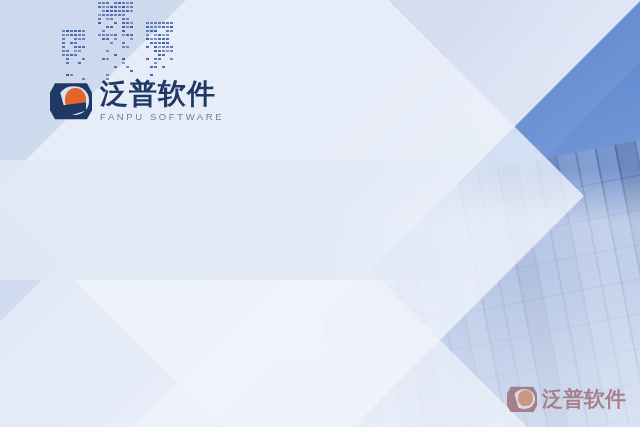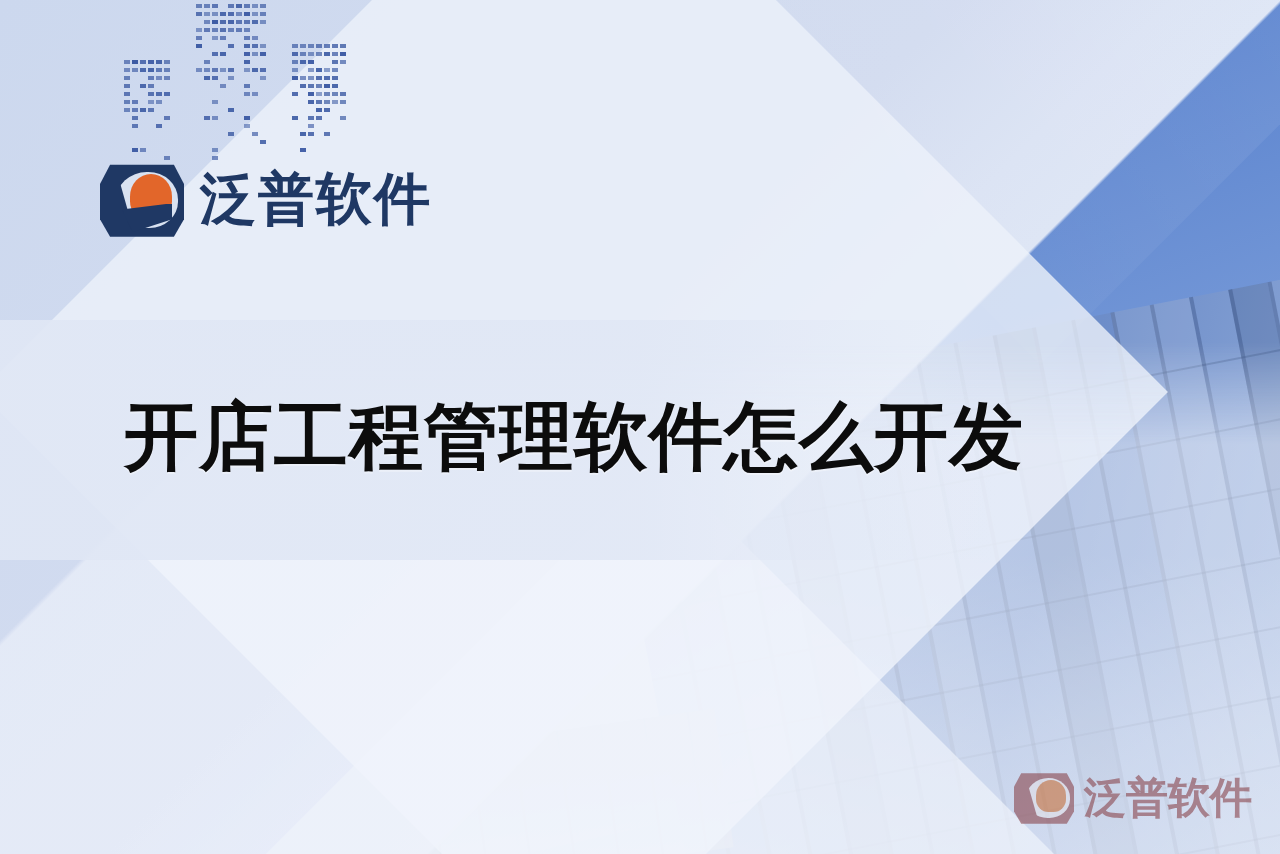--- a/index.html
+++ b/index.html
@@ -490,24 +490,24 @@
 
   <div class="logo">
     <div class="logo-mark">
       <span class="hex"></span>
       <span class="cut"></span>
       <span class="swoosh"></span>
       <span class="tail"></span>
     </div>
     <div class="logo-text">
       <div class="logo-cn">泛普软件</div>
+      <div class="logo-en">FANPU SOFTWARE</div>
     </div>
   </div>
 
-  <div class="headline">开店工程管理软件怎么开发</div>
 
   <div class="watermark">
     <div class="wm-mark">
       <span class="hex"></span>
       <span class="cut"></span>
       <span class="swoosh"></span>
     </div>
     <div class="wm-text">
       <div class="wm-cn">泛普软件</div>
     </div>

